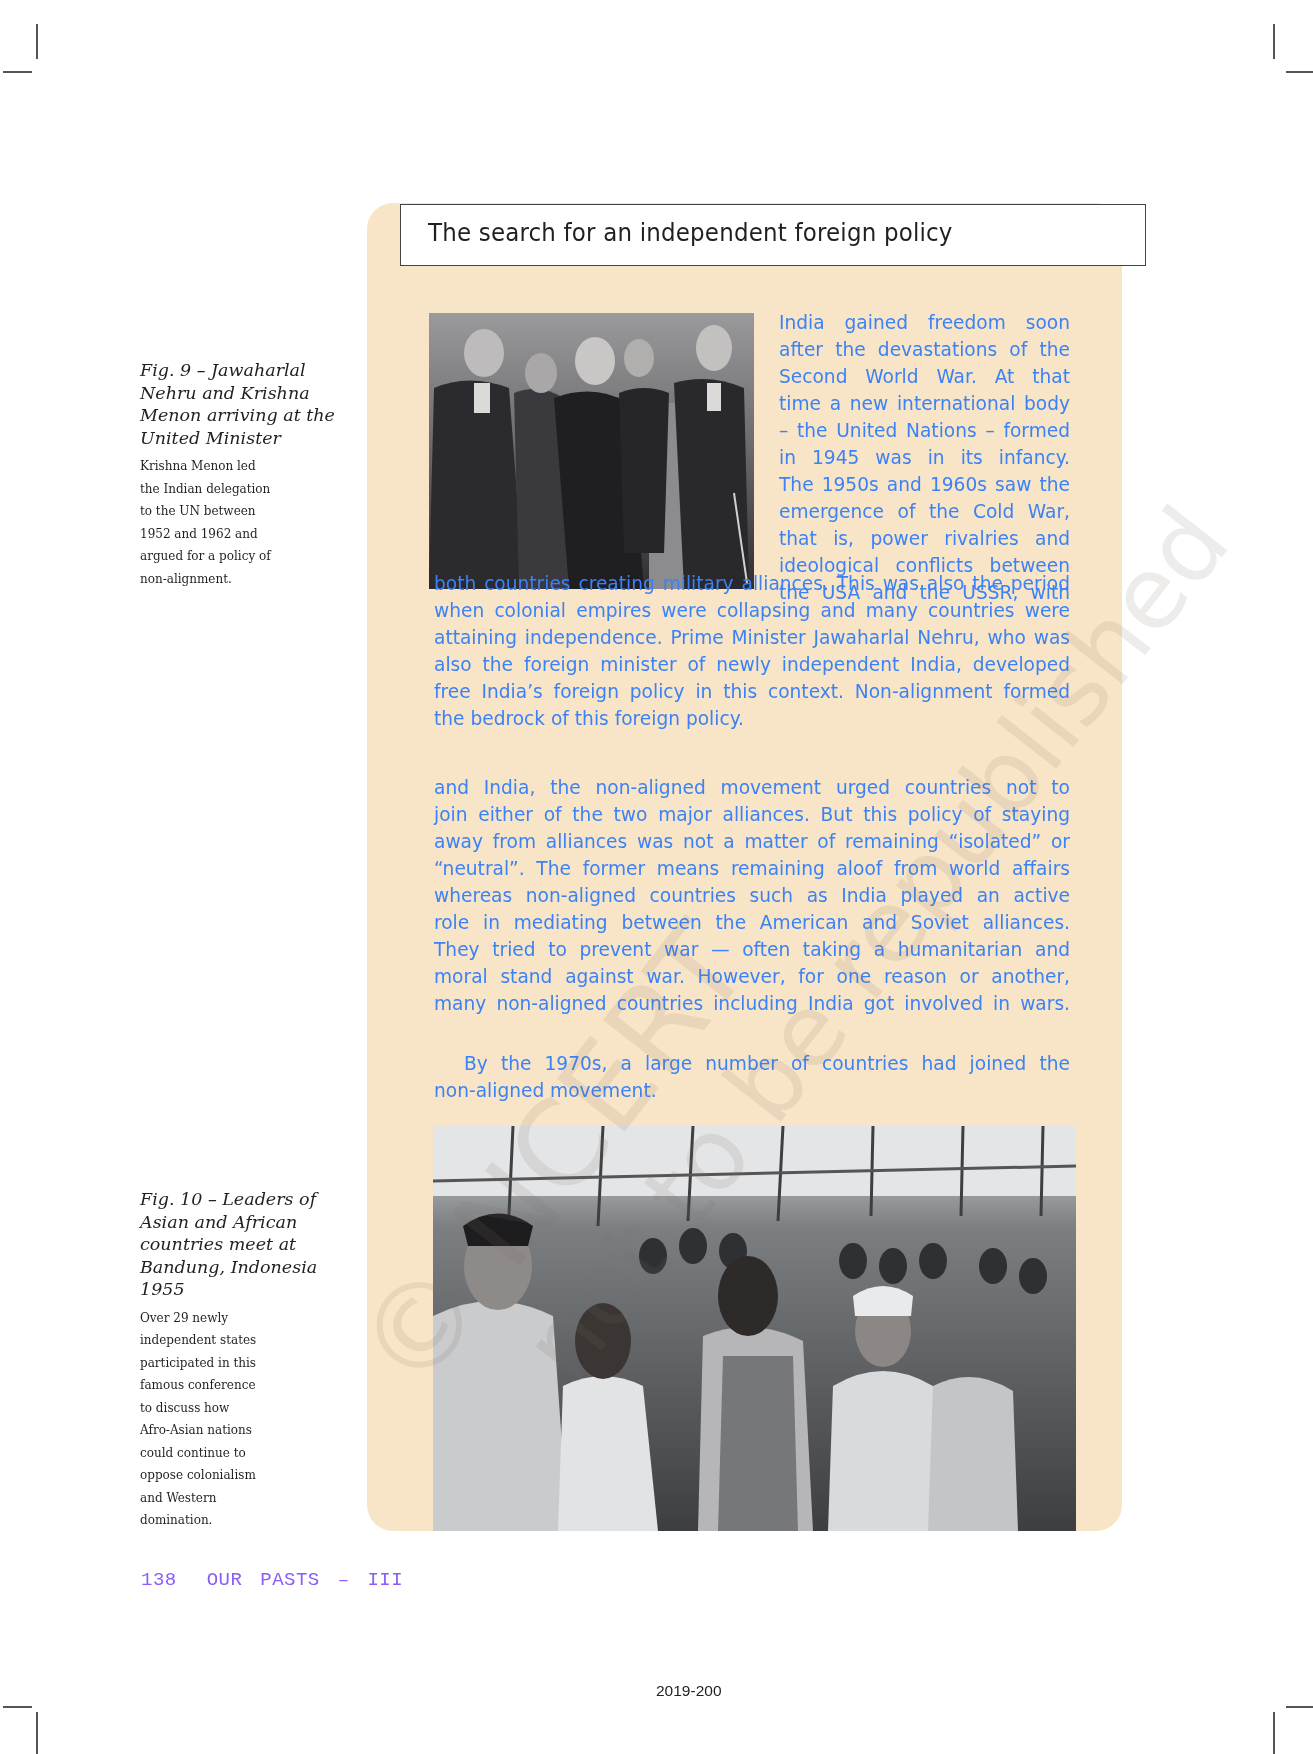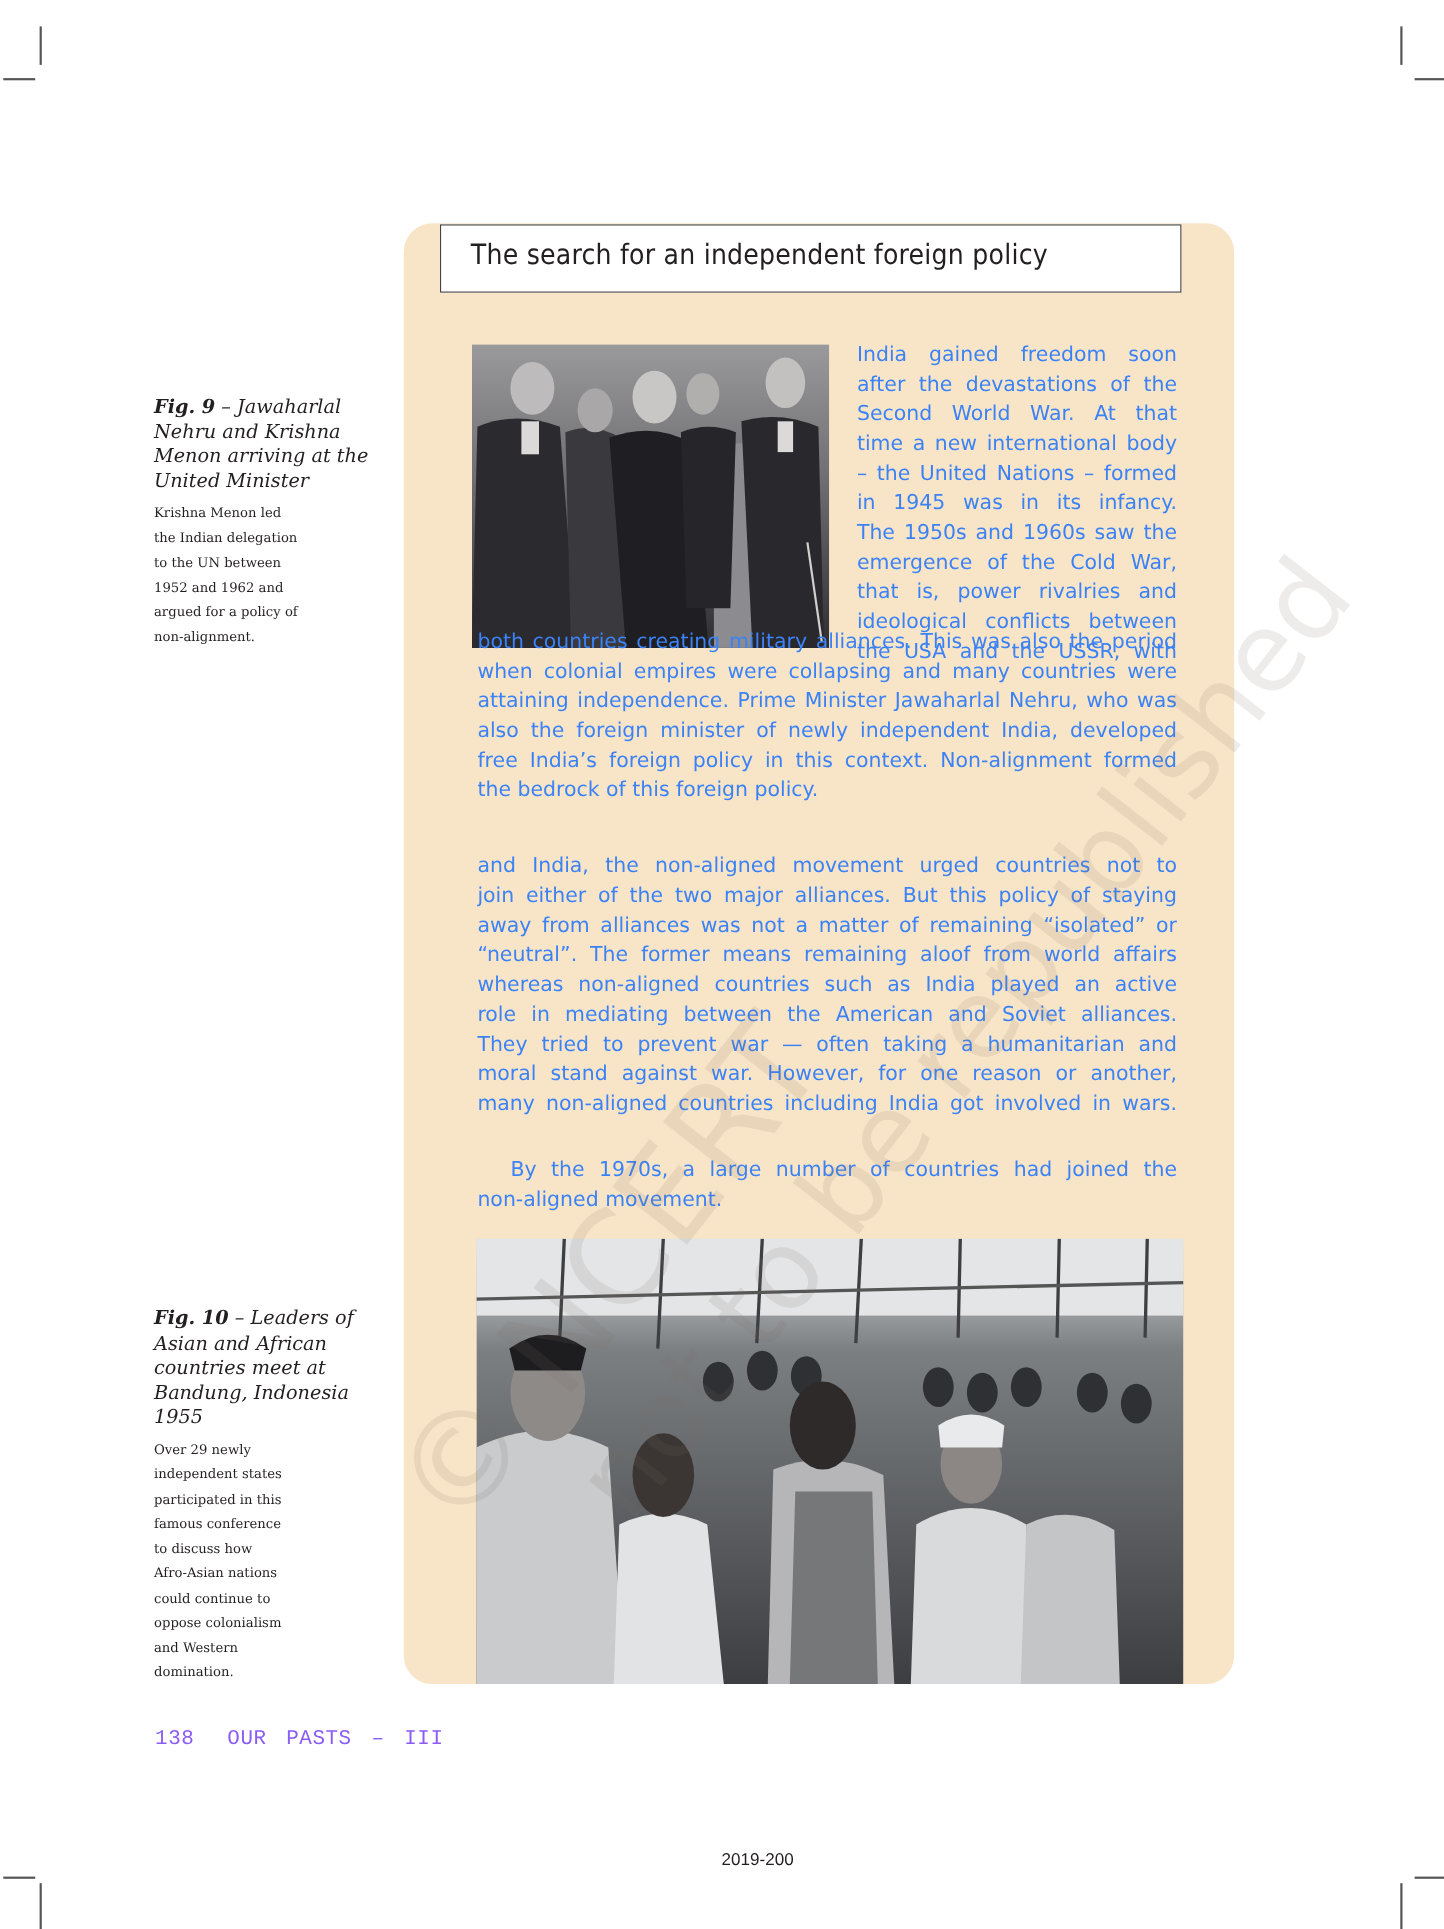--- a/index.html
+++ b/index.html
@@ -1,38 +1,38 @@
 <!DOCTYPE html>
 <html><head>
 <meta charset="utf-8">
 <style>
   html, body { margin:0; padding:0; background:#ffffff; }
   body { width:1313px; height:1754px; position:relative; overflow:hidden; font-family:"DejaVu Sans", sans-serif; color:#231f20; }
 
   .crop { position:absolute; background:#555; }
 
   .panel { position:absolute; left:367px; top:203px; width:755px; height:1328px; background:#f8e5c7; border-radius:26px; }
-  .title-box { position:absolute; left:400px; top:204px; width:674px; height:62px; background:#ffffff; border:1.5px solid #444; box-sizing:border-box; }
+  .title-box { position:absolute; left:400px; top:204px; width:746px; height:62px; background:#ffffff; border:1.5px solid #444; box-sizing:border-box; }
   .title-box span { position:absolute; left:27px; top:12px; font-family:"DejaVu Sans", sans-serif; font-size:25.5px; color:#231f20; letter-spacing:0.2px; font-stretch:condensed; }
 
   .photo { position:absolute; overflow:hidden; }
   .photo svg { display:block; width:100%; height:100%; }
   .photo-un { left:429px; top:313px; width:325px; height:276px; }
   .photo-bandung { left:433px; top:1126px; width:643px; height:405px; }
 
   .body-text { position:absolute; font-family:"DejaVu Sans", sans-serif; font-size:18.6px; line-height:27px; color:#3b82f6; text-align:justify; }
   .wrap-col { left:779px; top:309px; width:291px; }
   .wrap-col .ln, .full-col .ln { display:block; text-align:justify; text-align-last:justify; white-space:nowrap; }
   .full-col { left:434px; width:636px; }
   .ln.last { text-align-last:left; }
   .ind { text-indent:30px; }
 
   .caption { position:absolute; left:140px; font-family:"DejaVu Serif", serif; color:#231f20; }
   .cap-title { font-size:17.5px; line-height:22.5px; font-style:italic; }
-  .cap-title b { font-weight:bold; }
+  .cap-title b { font-weight:normal; }
   .cap-body { font-size:12px; line-height:22.5px; margin-top:6px; }
 
   .footer { position:absolute; left:141px; top:1569px; font-family:Liberation Mono, monospace; font-size:19px; color:#8b5cf6; word-spacing:6px; letter-spacing:0.5px; }
   .footer .pg { margin-right:12px; }
   .year { position:absolute; left:656px; top:1682px; font-family:"Liberation Sans", sans-serif; font-size:15.5px; color:#231f20; }
 
   .watermark { position:absolute; pointer-events:none; font-family:"DejaVu Sans", sans-serif; color:rgba(120,110,100,0.13); font-size:118px; white-space:nowrap; transform-origin:left top; }
 </style>
 </head>
 <body>

